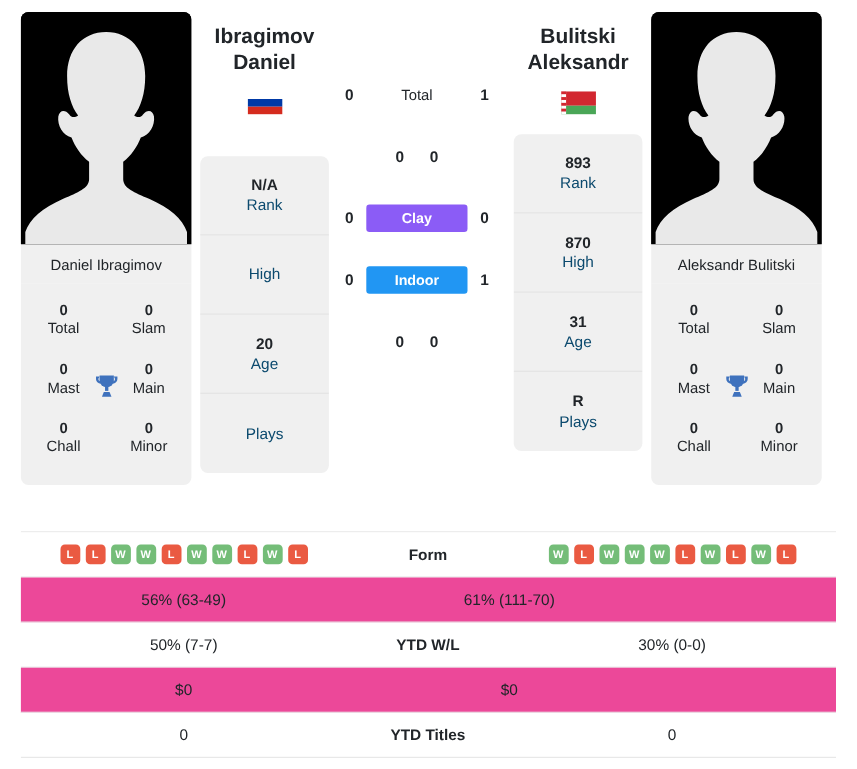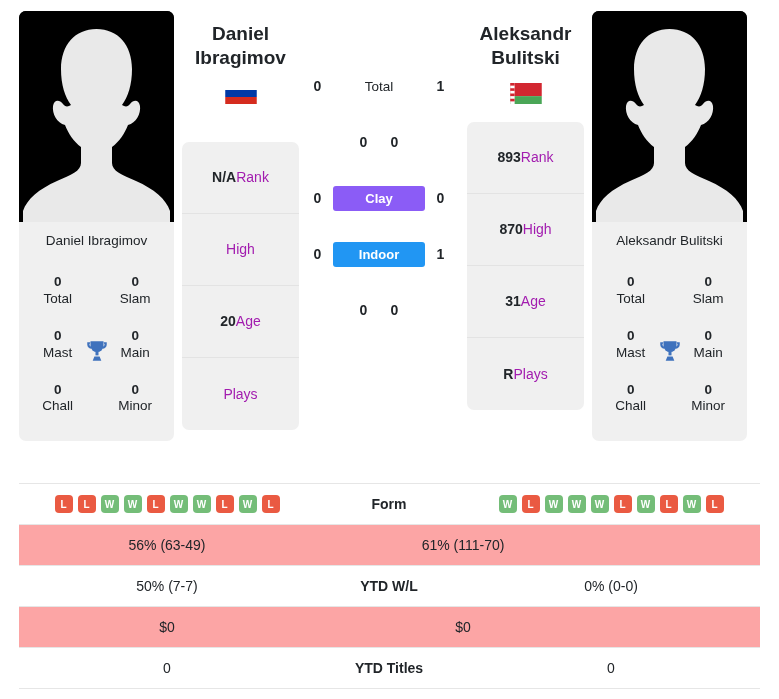--- a/index.html
+++ b/index.html
@@ -53,26 +53,26 @@
     text-align:center;font-size:19px;font-weight:bold;line-height:1.28;
     color:#212529;padding-top:22px;
   }
   .flag-wrap{display:flex;justify-content:center;margin-top:12px;}
   .flag{width:32px;height:21px;display:block;border:0;}
   .info-card{
     width:117px;background:#f0f0f0;border-radius:7px;overflow:hidden;
   }
   .info-cell{
     height:72px;box-sizing:border-box;
-    display:flex;flex-direction:row;align-items:center;justify-content:center;
+    display:flex;flex-direction:column;align-items:center;justify-content:center;
     border-bottom:1px solid #e3e3e3;
   }
   .info-cell:last-child{border-bottom:none;}
   .info-cell .val{font-size:14px;font-weight:bold;line-height:1.3;}
-  .info-cell .lab{font-size:14px;line-height:1.3;color:#a21caf;}
+  .info-cell .lab{font-size:14px;line-height:1.3;color:#0c4a6e;}
 
   
   .center-col{
     width:160px;margin-top:0;display:flex;flex-direction:column;align-items:center;
     padding-top:58px;
   }
   .srow{
     display:flex;flex-direction:row;align-items:center;justify-content:center;
     width:160px;height:56px;
   }
@@ -87,21 +87,21 @@
 
   
   .table-wrap{
     position:absolute;left:19px;top:483px;width:741px;
     border-top:1px solid #e6e6e6;box-sizing:border-box;
   }
   .trow{
     display:flex;flex-direction:row;align-items:center;
     height:41px;border-bottom:1px solid #e6e6e6;box-sizing:border-box;
   }
-  .trow.alt{background:#fca5a5;}
+  .trow.alt{background:#ec4899;}
   .trow.plainbg{background:#ffffff;}
   .tcol{display:flex;align-items:center;justify-content:center;height:100%;}
   .tcol.leftv{width:296px;}
   .tcol.mid{width:148px;font-weight:bold;font-size:14px;}
   .tcol.rightv{width:296px;}
   .tval{font-size:14px;color:#212529;}
   .form-strip{display:flex;flex-direction:row;gap:5px;align-items:center;}
   .badge{
     width:18px;height:18px;border-radius:4px;
     display:flex;align-items:center;justify-content:center;
@@ -160,22 +160,22 @@
           <path d="M6 4 h-3 v2 a4 4 0 0 0 4 4 v-2 a2 2 0 0 1 -2 -2 z" fill="#3f72bd"></path>
           <path d="M18 4 h3 v2 a4 4 0 0 1 -4 4 v-2 a2 2 0 0 0 2 -2 z" fill="#3f72bd"></path>
           <rect x="10.6" y="11" width="2.8" height="5" fill="#3f72bd"></rect>
           <path d="M8 21 h8 l-1.6 -4 h-4.8 z" fill="#3f72bd"></path>
         </svg>
       </div>
     </div>
 
     <div class="info-col">
       <div class="headline">
+        <div>Ibragimov</div>
         <div>Daniel</div>
-        <div>Ibragimov</div>
       </div>
       <div class="flag-wrap">
         <svg class="flag" viewBox="0 0 9 6">
           <rect x="0" y="0" width="9" height="2" fill="#ffffff"></rect>
           <rect x="0" y="2" width="9" height="2" fill="#0039a6"></rect>
           <rect x="0" y="4" width="9" height="2" fill="#d52b1e"></rect>
         </svg>
       </div>
       <div class="info-card" style="margin-top:38px;">
         <div class="info-cell">
@@ -218,22 +218,22 @@
         <div class="snum">1</div>
       </div>
       <div class="srow">
         <div class="snum">0</div>
         <div class="snum">0</div>
       </div>
     </div>
 
     <div class="info-col right-col">
       <div class="headline" style="padding-top:0;margin-top:-94px;">
+        <div>Bulitski</div>
         <div>Aleksandr</div>
-        <div>Bulitski</div>
       </div>
       <div class="flag-wrap">
         <svg class="flag" viewBox="0 0 36 24">
           <rect x="0" y="0" width="36" height="15" fill="#d22730"></rect>
           <rect x="0" y="15" width="36" height="9" fill="#4aa657"></rect>
           <rect x="0" y="0" width="5" height="24" fill="#ffffff"></rect>
           <g fill="#d22730">
             <rect x="0" y="0" width="5" height="3"></rect>
             <rect x="0" y="6" width="5" height="3"></rect>
             <rect x="0" y="12" width="5" height="3"></rect>
@@ -355,21 +355,21 @@
         <span class="tval">61% (111-70)</span>
       </div>
     </div>
 
     <div class="trow plainbg">
       <div class="tcol leftv">
         <span class="tval">50% (7-7)</span>
       </div>
       <div class="tcol mid">YTD W/L</div>
       <div class="tcol rightv">
-        <span class="tval">0% (0-0)</span>
+        <span class="tval">30% (0-0)</span>
       </div>
     </div>
 
     <div class="trow alt">
       <div class="tcol leftv">
         <span class="tval">$0</span>
       </div>
       <div class="tcol rightv">
         <span class="tval">$0</span>
       </div>

